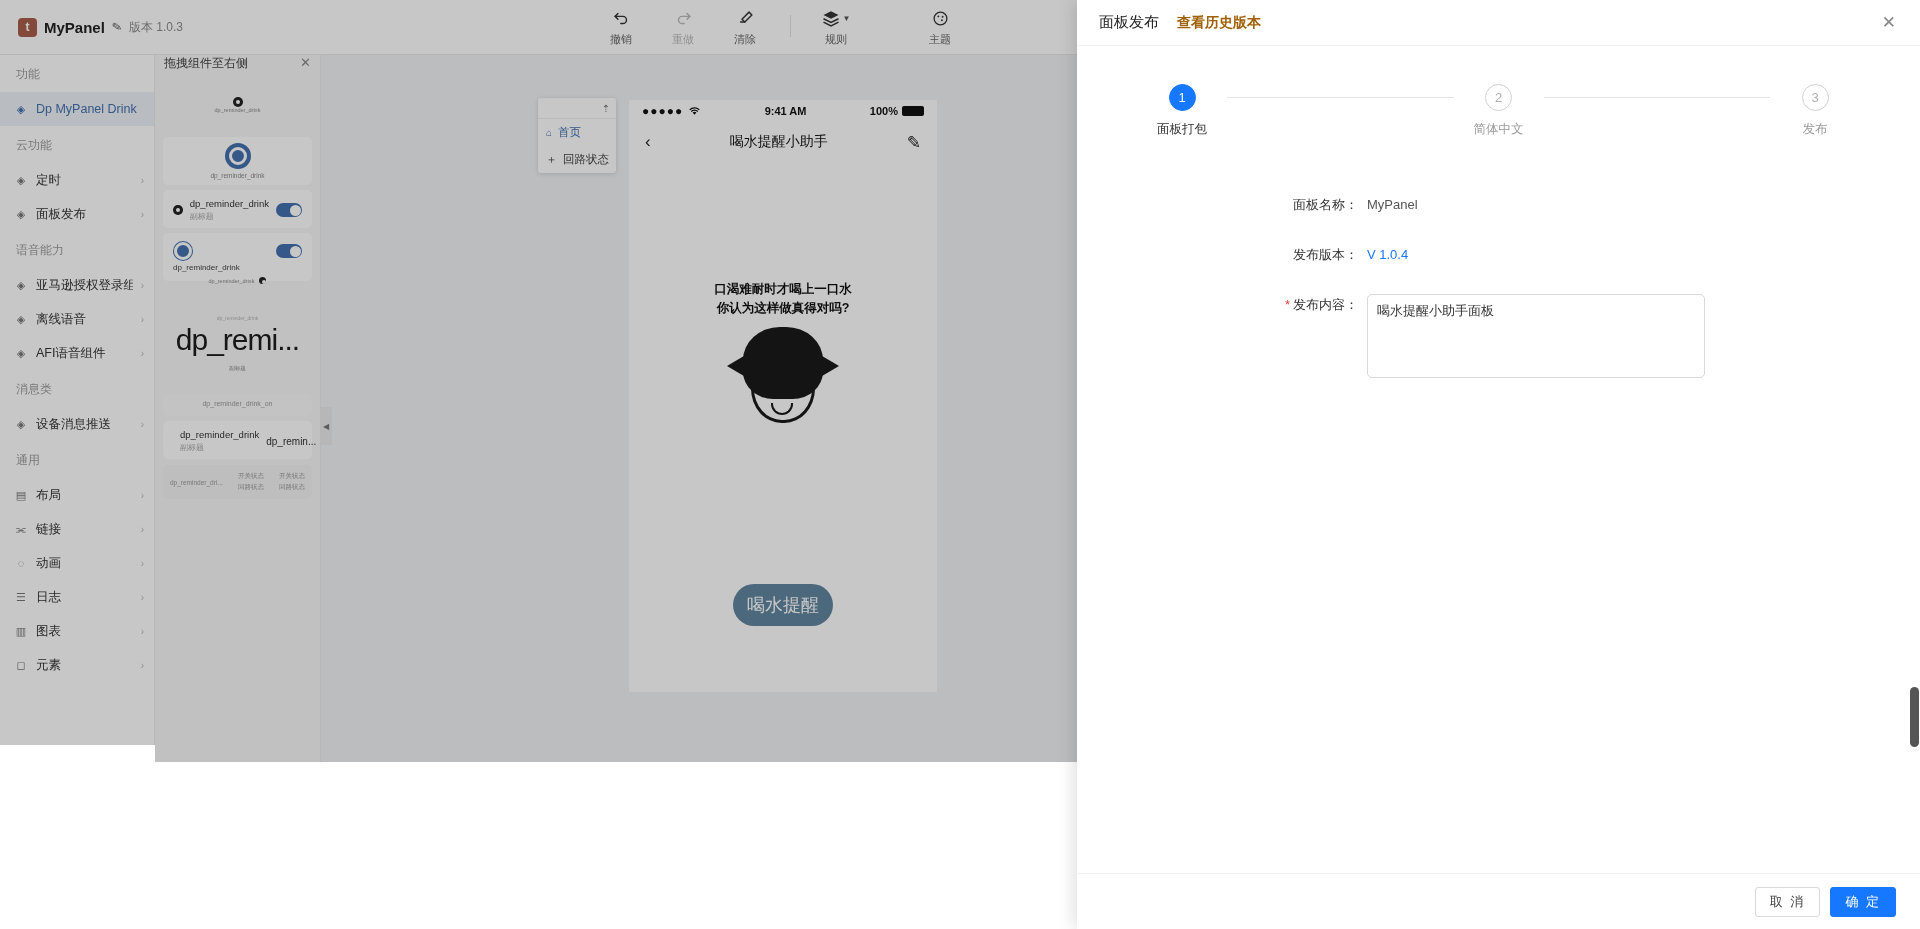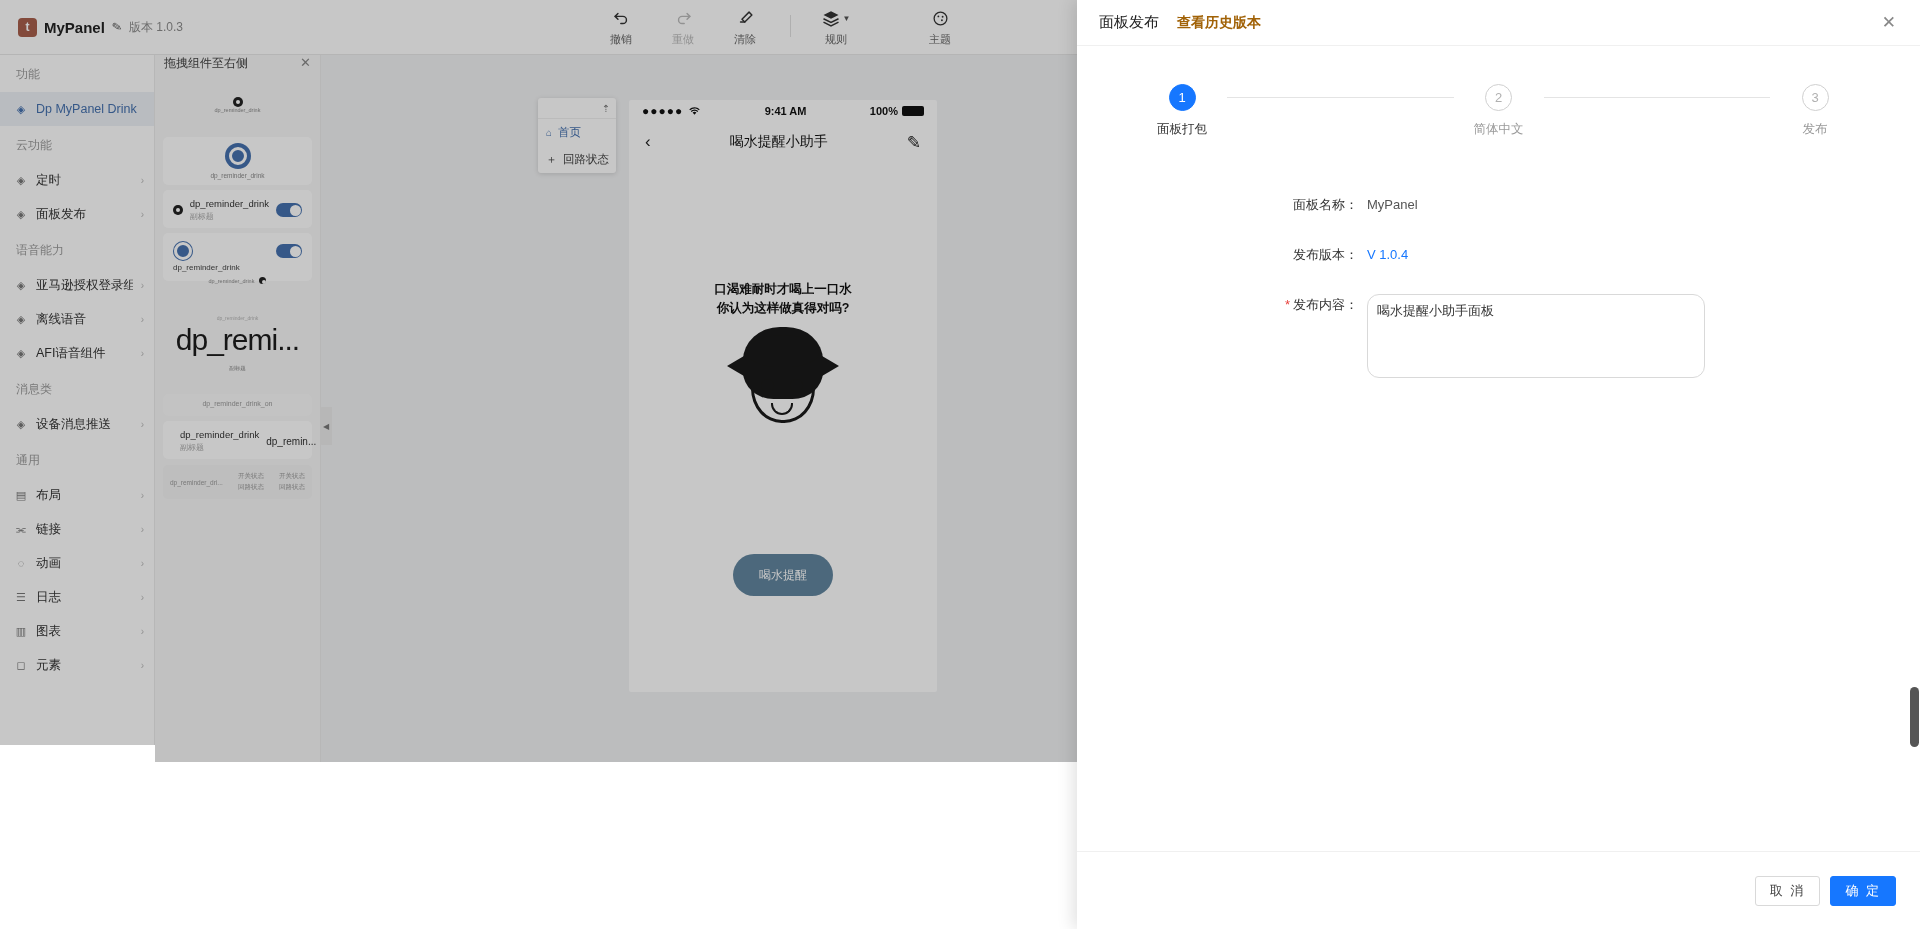--- a/index.html
+++ b/index.html
@@ -185,23 +185,23 @@
   .face .eye {
     position: absolute; top: 52px; width: 13px; height: 13px; border-radius: 50%; background: #1a1a1a;
   }
   .face .eye.l { left: 32px; }
   .face .eye.r { left: 61px; }
   .face .mouth {
     position: absolute; left: 42px; top: 76px; width: 22px; height: 12px;
     border: 2px solid #1a1a1a; border-top: none; border-radius: 0 0 14px 14px;
   }
   .cta {
-    position: absolute; left: 50%; top: 454px; transform: translateX(-50%);
+    position: absolute; left: 50%; top: 484px; transform: translateX(-50%);
     width: 100px; height: 42px; border-radius: 21px; background: #3d8dc4;
-    color: #fff; font-size: 12px; display: flex; align-items: center; justify-content: center;
+    color: #fff; font-size: 18px; display: flex; align-items: center; justify-content: center;
     cursor: pointer;
   }
   .collapse-tab {
     position: absolute; left: -1px; top: 352px; width: 12px; height: 38px;
     background: #eaeaea; border-radius: 3px 0 0 3px;
     display: flex; align-items: center; justify-content: center;
     font-size: 8px; color: #777; cursor: pointer;
   }
 
   
@@ -233,28 +233,28 @@
   .form { padding: 56px 0 0 0; }
   .frow { display: flex; align-items: flex-start; margin-bottom: 28px; }
   .flabel {
     width: 290px; text-align: right; padding-right: 9px;
     font-size: 13px; color: #333; line-height: 22px; position: relative;
   }
   .req { color: #e8413c; margin-right: 3px; }
   .fval { font-size: 13px; color: #555; line-height: 22px; }
   .fval.blue { color: #1677ff; }
   .ftext {
-    width: 338px; min-height: 84px; border: 1px solid #d9d9d9; border-radius: 12px;
+    width: 338px; min-height: 84px; border: 1px solid #d9d9d9; border-radius: 5px;
     padding: 6px 9px; font-size: 13px; color: #333;
     font-family: "Liberation Sans", "DejaVu Sans", sans-serif;
     resize: none; outline: none; line-height: 1.5;
   }
 
   .dw-foot {
-    margin-top: auto; height: 78px; border-top: 1px solid #f0f0f0;
+    margin-top: auto; height: 56px; border-top: 1px solid #f0f0f0;
     display: flex; align-items: center; justify-content: flex-end; gap: 10px; padding-right: 24px;
   }
   .btn {
     min-width: 62px; height: 30px; border-radius: 3px; font-size: 13px;
     display: flex; align-items: center; justify-content: center; cursor: pointer;
     padding: 0 14px; letter-spacing: 2px;
   }
   .btn.ghostb { border: 1px solid #d9d9d9; background: #fff; color: #444; }
   .btn.primary { background: #1677ff; color: #fff; border: 1px solid #1677ff; }
 

